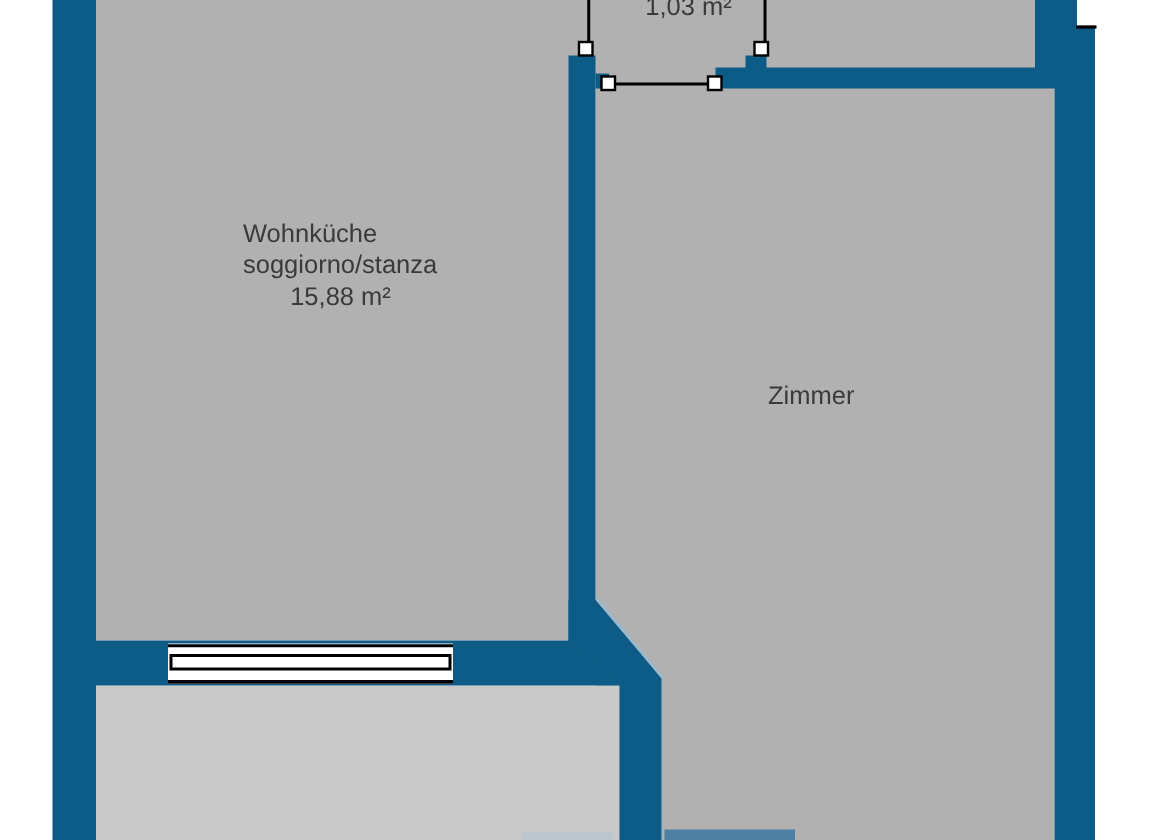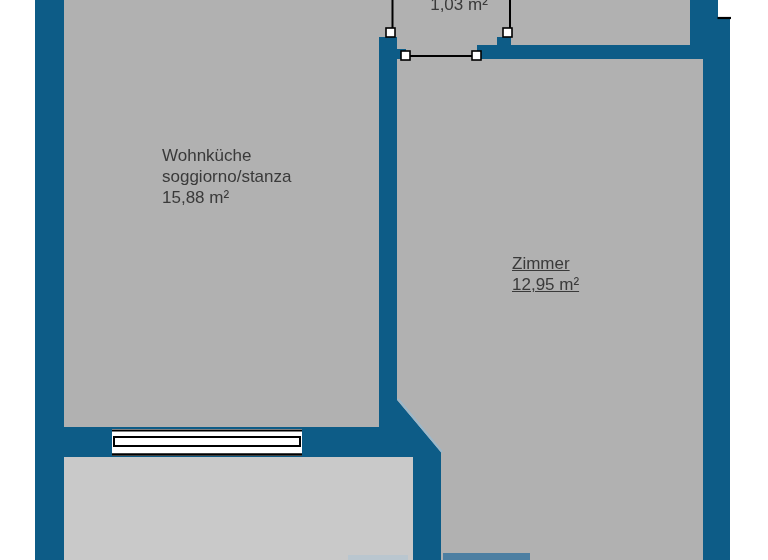--- a/index.html
+++ b/index.html
@@ -23,21 +23,21 @@
   .f-room{fill:var(--room-gray);}
   .f-terr{fill:var(--terrace-gray);}
   .f-wall{fill:var(--wall-blue);}
   .f-white{fill:var(--bg-white);}
   .ln{stroke:var(--outline-black);fill:none;}
   .post{fill:var(--bg-white);stroke:var(--outline-black);stroke-width:1.6;}
   .room-label{
     position:absolute;color:var(--text-color);
     font-size:17px;line-height:21px;white-space:nowrap;
   }
-  .room-label .r{text-align:left;}
+  .room-label .r{text-align:center;}
   .room-label .c{text-align:center;}
 </style>
 </head>
 <body>
 
 <div id="plan">
   <svg width="768" height="560" viewBox="0 0 768 560">
 
     <rect class="f-room" x="64" y="0" width="328" height="427"></rect>
     <rect class="f-room" x="392" y="0" width="118" height="55"></rect>
@@ -77,21 +77,20 @@
     <rect x="443" y="553" width="87" height="7" fill="var(--hint-strong)"></rect>
     <rect x="348" y="555" width="60" height="5" fill="var(--hint-soft)"></rect>
   </svg>
 
   <div class="room-label" style="left:162px;top:100px;width:130px;margin-top:45px;">
     <div>Wohnküche</div>
     <div>soggiorno/stanza</div>
     <div class="r">15,88 m²</div>
   </div>
 
-  <div class="room-label" style="left:512px;top:253px;width:120px;text-decoration:underline;">
+  <div class="room-label" style="left:512px;top:253px;width:120px;">
     <div>Zimmer</div>
-    <div>12,95 m²</div>
   </div>
 
   <div class="room-label" style="left:404px;top:-6px;width:110px;">
     <div class="c">1,03 m²</div>
   </div>
 </div>
 
 </body></html>

